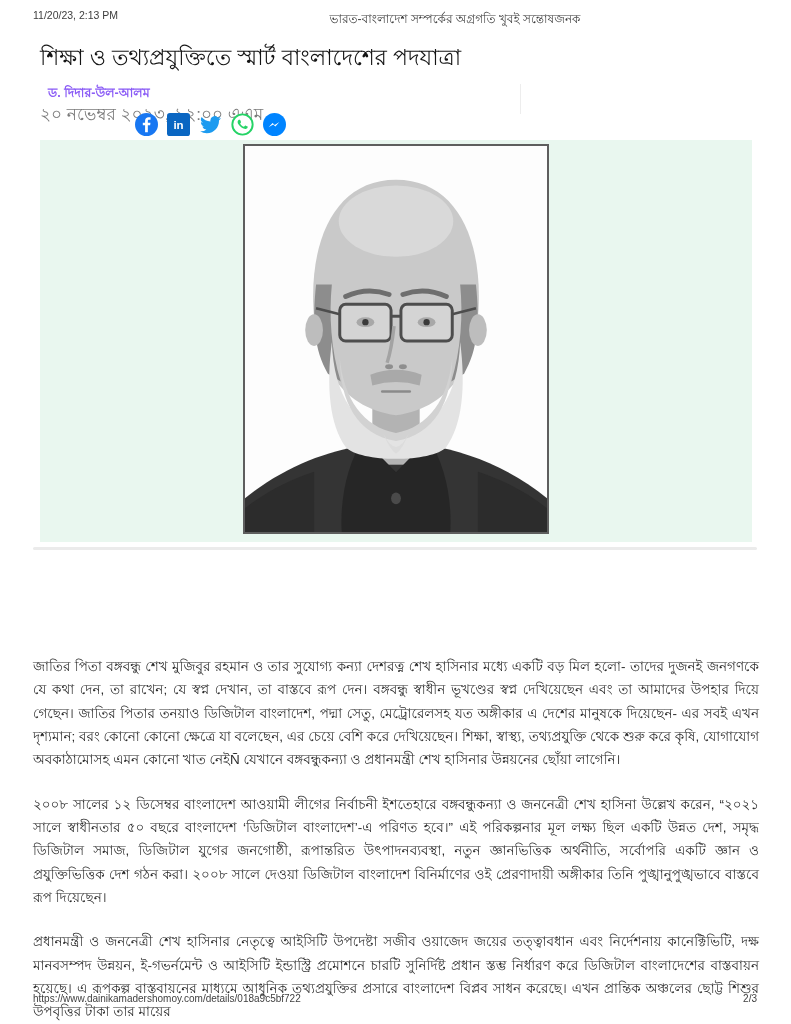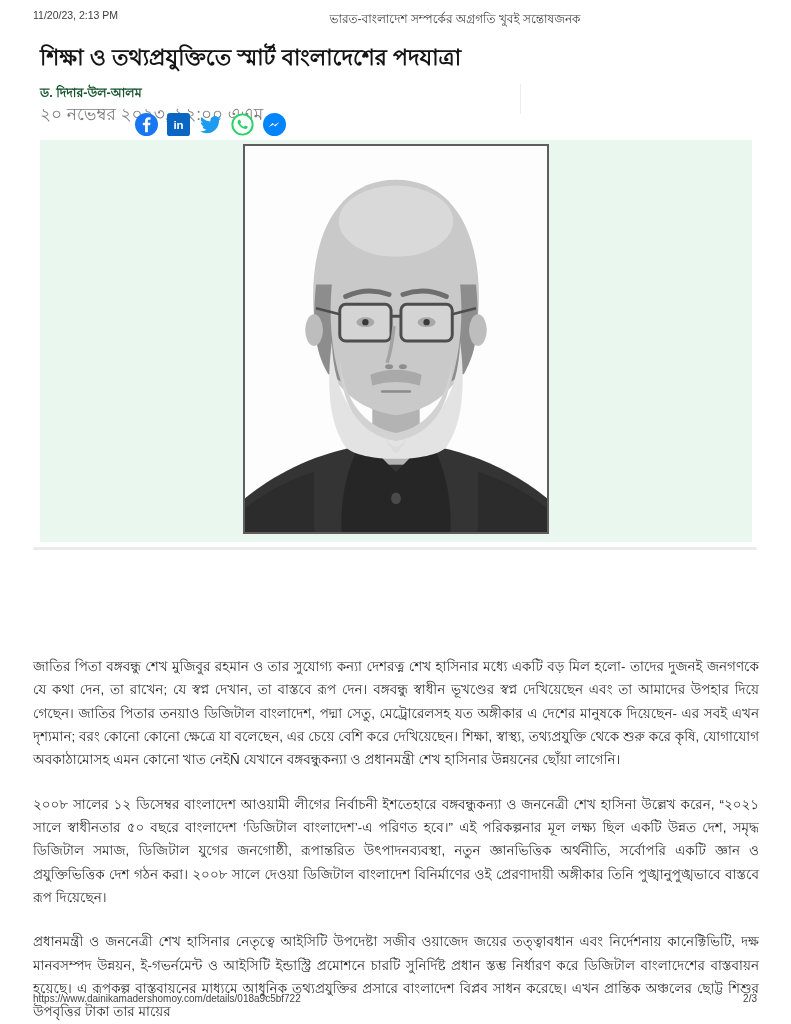--- a/index.html
+++ b/index.html
@@ -5,22 +5,22 @@
   * { margin:0; padding:0; box-sizing:border-box; }
   html,body { background:#ffffff; }
   .page {
     position:relative; width:791px; height:1024px; background:#ffffff;
     font-family:"Liberation Sans", sans-serif; overflow:hidden;padding-left:48px;
   }
   .hdr-datetime { position:absolute; left:33px; top:9px; font-size:10.5px; color:#3d3d3d; }
   .hdr-title { position:absolute; left:255px; top:10px; width:400px; text-align:center;
                font-size:12px; color:#3d3d3d; }
   .headline { position:absolute; left:40px; top:44px; width:710px;
-              font-size:22px; font-weight:bold; color:#141414; line-height:1.25; }
-  .author { position:absolute; left:40px; top:84px; font-size:12.5px; font-weight:bold; color:#14532d; }
+              font-size:22px; font-weight:normal; color:#141414; line-height:1.25; }
+  .author { position:absolute; left:48px; top:84px; font-size:12.5px; font-weight:bold; color:#8b5cf6; }
   .pubdate { position:absolute; left:40px; top:101px; font-size:17px; color:#7b7b7b; }
   .v-divider { position:absolute; left:520px; top:84px; width:1px; height:30px; background:#ededed; }
   .share-row { position:absolute; left:135px; top:113px; display:flex; gap:9px; align-items:flex-end; }
   .share-icon { width:23px; height:23px; display:block; cursor:pointer; }
   .share-icon svg { width:100%; height:100%; display:block; }
   .figure-band { position:absolute; left:40px; top:140px; width:712px; height:402px;
                  display:flex; justify-content:center; align-items:flex-start; }
   .photo-frame { margin-top:4px; width:306px; height:390px; background:#ffffff;
                  border:2px solid #5e5e5e; overflow:hidden; }
   .photo-frame svg { width:100%; height:100%; display:block; }

